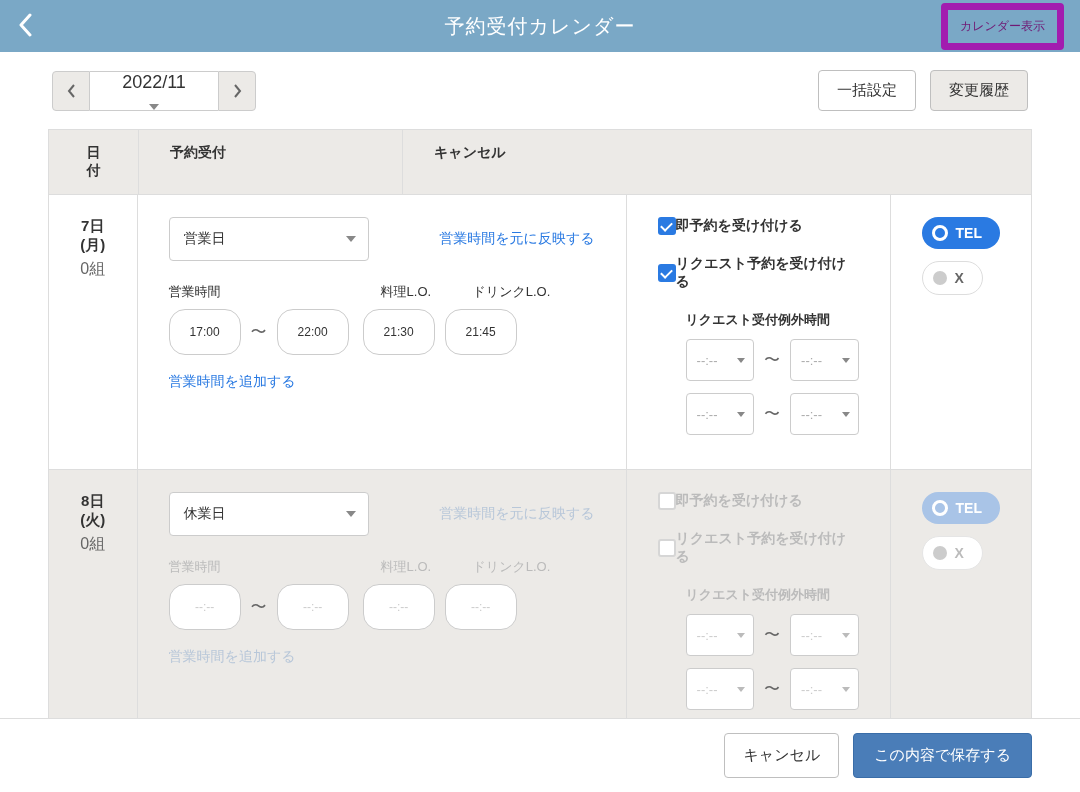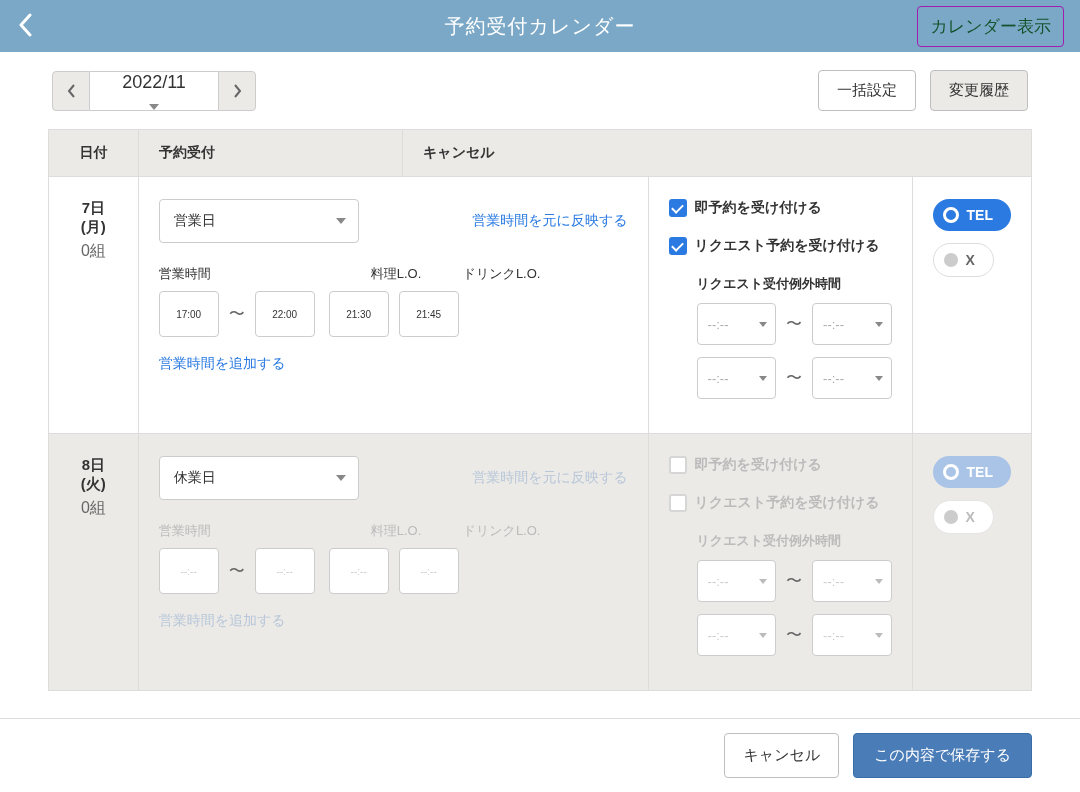--- a/index.html
+++ b/index.html
@@ -2,37 +2,37 @@
 <html><head>
 <meta charset="utf-8">
 <style>
   * { box-sizing: border-box; margin: 0; padding: 0; }
   body { font-family: "Hiragino Kaku Gothic ProN", "Hiragino Sans", Meiryo, sans-serif; font-size: 14px; color: #333; background: #fff; }
   
   .header-bar { background: #7aa8c6; color: #fff; height: 52px; display: flex; align-items: center; justify-content: center; position: relative; }
   .back-btn { position: absolute; left: 18px; cursor: pointer; }
   .back-btn svg { width: 15px; height: 24px; }
   .header-title { font-size: 20px; font-weight: 500; letter-spacing: 1px; font-family: Liberation Serif, serif; }
-  .cal-view-btn { position: absolute; right: 16px; border: 1px solid #a21caf; color: #14532d; padding: 8px 12px; border-radius: 4px; background: transparent; font-size: 17px; cursor: pointer; }
+  .cal-view-btn { position: absolute; right: 16px; border: 7px solid #a21caf; color: #701a75; padding: 8px 12px; border-radius: 4px; background: transparent; font-size: 12px; cursor: pointer; }
   
   .toolbar { display: flex; align-items: center; padding: 18px 52px 18px 52px; }
   .month-nav { display: flex; align-items: center; }
   .mn-arrow { width: 38px; height: 40px; border: 1px solid #ccc; background: #eceae7; display:flex; align-items:center; justify-content:center; cursor:pointer; }
   .mn-arrow:first-child { border-radius: 4px 0 0 4px; }
   .mn-arrow:last-child { border-radius: 0 4px 4px 0; }
   .mn-center { width: 128px; height: 40px; border-top:1px solid #ccc; border-bottom:1px solid #ccc; display:flex; align-items:center; justify-content:center; font-size:18px; gap:8px; font-weight:500; cursor:pointer;flex-direction:column;}
   .mn-center .caret { width:0; height:0; border-left:5px solid transparent; border-right:5px solid transparent; border-top:6px solid #888; margin-top:3px;}
   .spacer { flex:1; }
   .btn-outline { border:1px solid #bfbfbf; background:#fff; padding:10px 18px; border-radius:4px; font-size:15px; cursor:pointer; color:#333;}
   .btn-outline.grey { background:#eceae7; }
   .btn-outline + .btn-outline { margin-left:14px; }
   
   .table { border:1px solid #ddd; margin: 0 48px; border-collapse: collapse; width: calc(100% - 96px); }
   .thead { display:flex; background:#eceae7; }
-  .th, .td { padding: 14px 20px; border-right:1px solid #ddd; }
+  .th, .td { padding: 14px 31px; border-right:1px solid #ddd; }
   .th:last-child, .td:last-child { border-right:none; }
   .th { font-weight:600; }
   .col-date { width: 90px; text-align:center;}
   .col-biz { width: 513px; }
   .col-accept { width: 264px; }
   .col-stop { flex:1; }
   
   .row { display:flex; border-top:1px solid #ddd; }
   .row.disabled { background:#eceae7; }
   .row .td { padding-top:22px; padding-bottom:22px; }
@@ -46,25 +46,25 @@
   .link { color:#2a7ae2; font-size:14px; cursor:pointer; }
   .row.disabled .link { color:#b8c7d9; }
   
   .time-labels { display:flex; gap:12px; margin-bottom:8px; font-size:13px;}
   .time-labels .lbl1 { width:196px; }
   .time-labels .lbl2 { width:80px; margin-left:4px;}
   .time-labels .lbl3 { width:80px; }
   .row.disabled .time-labels { color:#bbb;}
   
   .time-row { display:flex; align-items:center; gap:10px; margin-bottom:18px;}
-  .time-box { border:1px solid #ccc; border-radius:4px; height:46px; width:60px; display:flex; align-items:center; justify-content:center; background:#fff; font-size:10px; cursor:pointer;}
+  .time-box { border:1px solid #ccc; border-radius:16px; height:46px; width:72px; display:flex; align-items:center; justify-content:center; background:#fff; font-size:12px; cursor:pointer;}
   .row.disabled .time-box { cursor:default;}
   .tilde { color:#666; font-size:16px;}
   
-  .check-row { display:flex; align-items:center; gap:8px; margin-bottom:20px; cursor:pointer;}
+  .check-row { display:flex; align-items:center; gap:0; margin-bottom:20px; cursor:pointer;}
   .check { width:18px; height:18px; border-radius:3px; display:flex; align-items:center; justify-content:center; flex-shrink:0;}
   .check.on { background:#2a7ae2; }
   .check.on::after { content:""; width:5px; height:9px; border-right:2px solid #fff; border-bottom:2px solid #fff; transform:rotate(45deg); margin-bottom:2px;}
   .check.off { border:2px solid #ccc; background:#fff;}
   .row.disabled .check.off { border-color:#d6d6d6;}
   .check-label { font-weight:600; font-size:14px;}
   .row.disabled .check-label { color:#bbb; }
   
   .req-sub { margin-left:28px; }
   .req-sub-title { font-size:13px; font-weight:600; margin-bottom:10px;}

